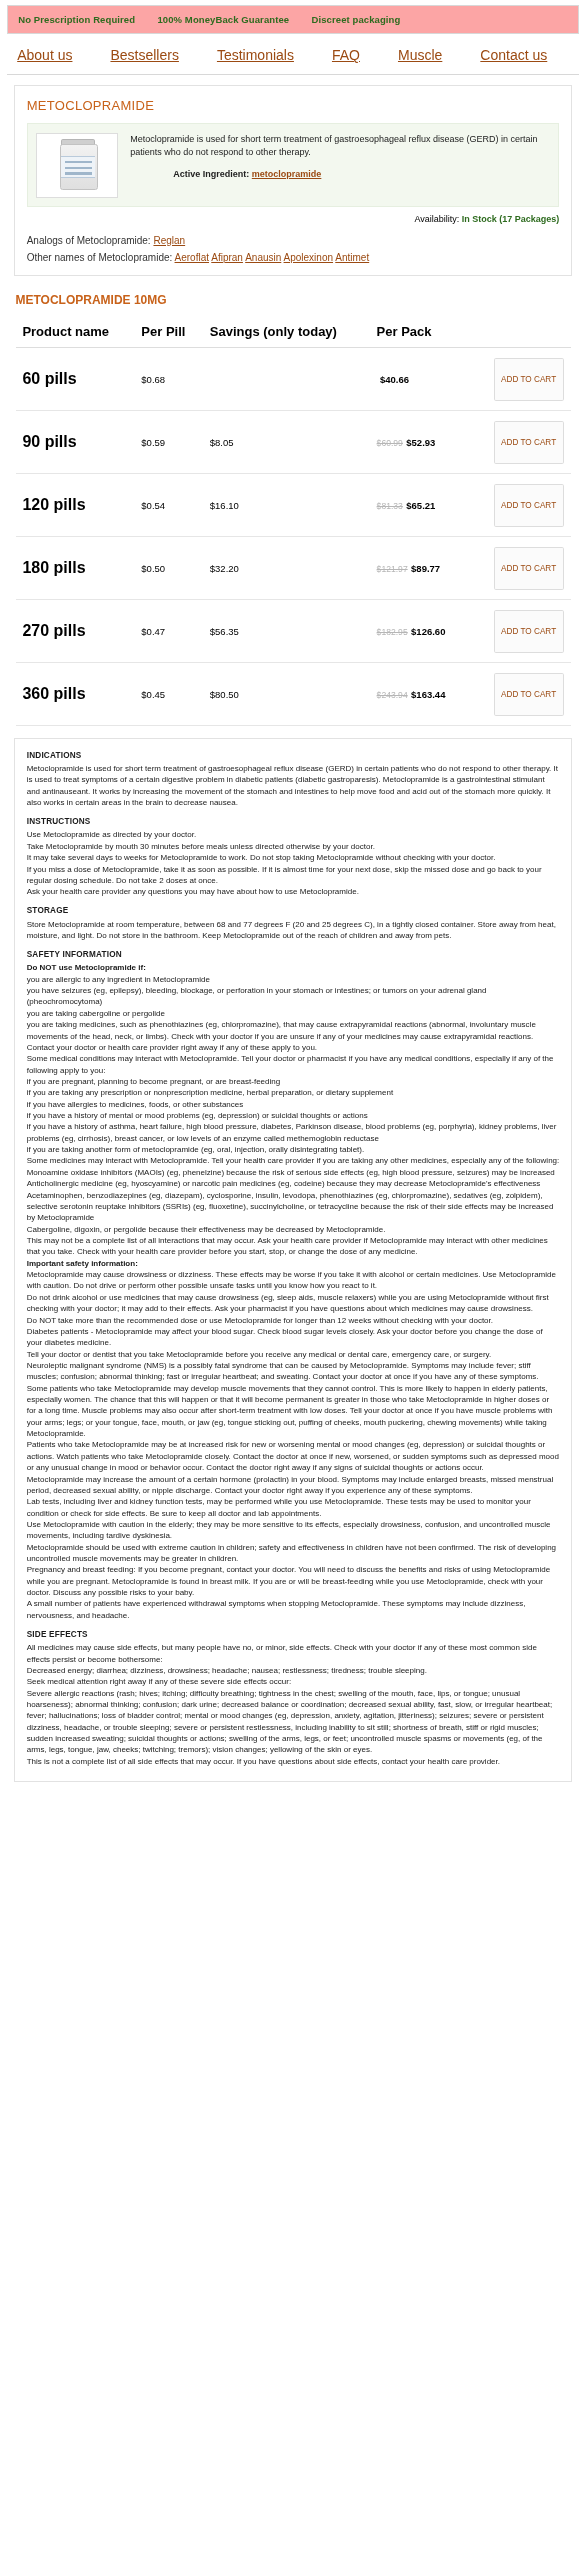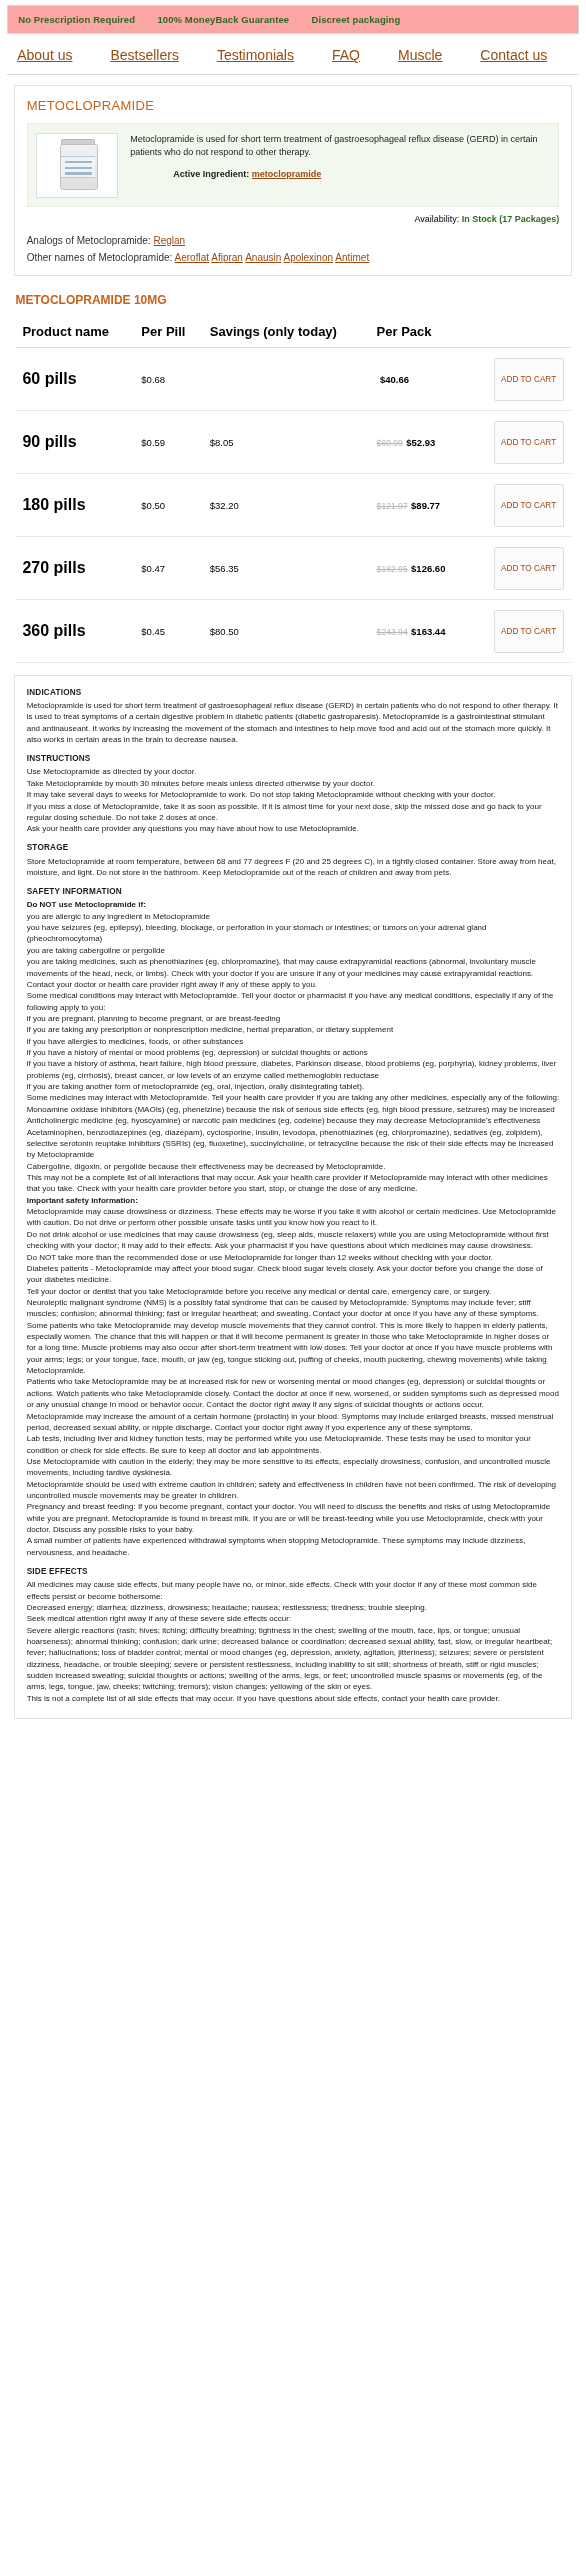--- a/index.html
+++ b/index.html
@@ -269,20 +269,29 @@
       <tr>
         <td class="qty">90 pills</td>
         <td>$0.59</td>
         <td>$8.05</td>
         <td class="pack">
           <span class="old">$60.99</span><span>$52.93</span>
         </td>
         <td class="cartcell"><span class="cartbtn">ADD TO CART</span></td>
       </tr>
       <tr>
+        <td class="qty">120 pills</td>
+        <td>$0.54</td>
+        <td>$16.10</td>
+        <td class="pack">
+          <span class="old">$81.33</span><span>$65.21</span>
+        </td>
+        <td class="cartcell"><span class="cartbtn">ADD TO CART</span></td>
+      </tr>
+      <tr>
         <td class="qty">180 pills</td>
         <td>$0.50</td>
         <td>$32.20</td>
         <td class="pack">
           <span class="old">$121.97</span><span>$89.77</span>
         </td>
         <td class="cartcell"><span class="cartbtn">ADD TO CART</span></td>
       </tr>
       <tr>
         <td class="qty">270 pills</td>

